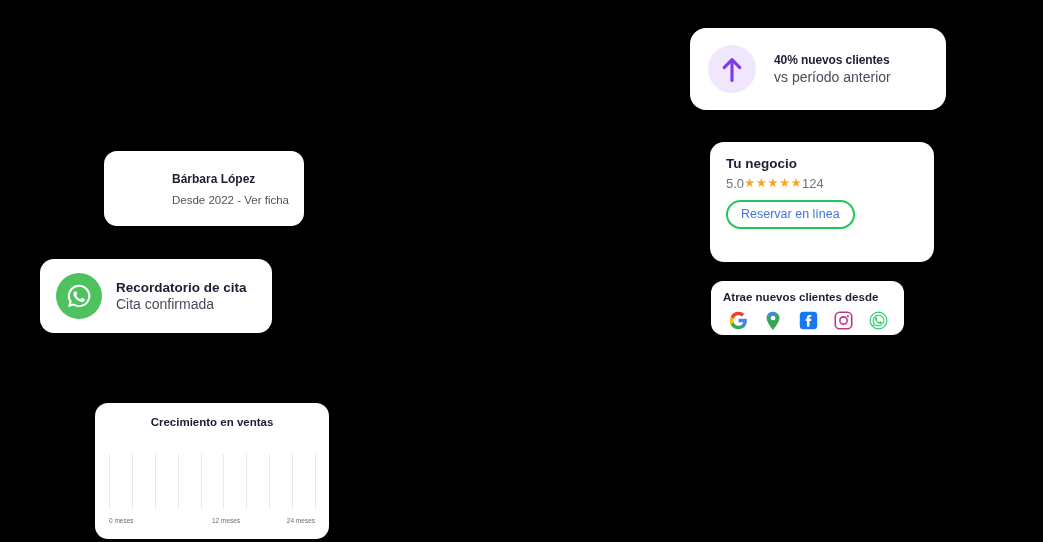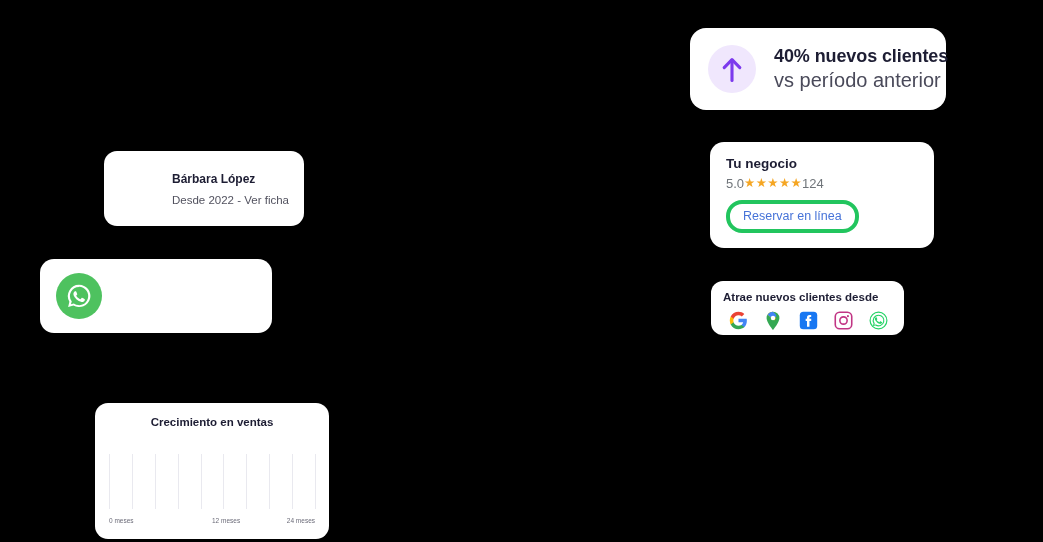--- a/index.html
+++ b/index.html
@@ -46,58 +46,58 @@
     height: 48px;
     border-radius: 50%;
     background: #f0e7fd;
     display: flex;
     align-items: center;
     justify-content: center;
     flex: 0 0 auto;
   }
   .growth-text { display: flex; flex-direction: column; gap: 2px; }
   .growth-title {
-    font-size: 18px;
+    font-size: 12px;
     font-weight: bold;
     color: #1d1d33;
     letter-spacing: -0.1px;
     white-space: nowrap;
   }
   .growth-sub {
-    font-size: 20px;
+    font-size: 14px;
     color: #4a4a5a;
     white-space: nowrap;
   }
 
   
   #card-business {
     left: 710px;
     top: 142px;
     width: 224px;
-    height: 106px;
+    height: 120px;
     border-radius: 14px;
     padding: 14px 16px 0 16px;
   }
   .biz-name {
     font-size: 13.5px;
     font-weight: bold;
     color: #1d1d33;
     margin-bottom: 5px;
   }
   .rating-row {
     display: flex;
     align-items: center;
     margin-bottom: 9px;
   }
   .rating-score { font-size: 13px; color: #70757a; }
   .stars { color: #f5a623; font-size: 12.5px; letter-spacing: 0.4px; line-height: 1; }
   .rating-count { font-size: 13px; color: #70757a; }
   .book-btn {
     display: inline-block;
-    border: 4px solid #22c55e;
+    border: 2px solid #22c55e;
     border-radius: 16px;
     color: #4673d8;
     font-size: 12.5px;
     padding: 5px 13px 6px 13px;
     background: #fff;
     cursor: pointer;
   }
 
   
   #card-social {
@@ -317,20 +317,24 @@
       <div class="client-meta">Desde 2022 - Ver ficha</div>
     </div>
   </div>
 
   <div class="card" id="card-reminder">
     <div class="wa-badge">
       <svg width="30" height="30" viewBox="0 0 24 24" aria-hidden="true">
         <path fill="#ffffff" d="M12 3.1A8.9 8.9 0 0 0 4.3 16.5L3.3 20.7l4.3-1.1A8.9 8.9 0 1 0 12 3.1zm0 1.6a7.3 7.3 0 1 1-3.8 13.5l-.28-.17-2.35.6.63-2.28-.18-.29A7.3 7.3 0 0 1 12 4.7z"></path>
         <path fill="#ffffff" d="M16.1 14.2c-.22-.11-1.32-.65-1.52-.73-.2-.07-.35-.11-.5.11-.15.22-.57.73-.7.88-.13.15-.26.17-.48.06-.22-.11-.93-.34-1.77-1.09-.65-.58-1.1-1.3-1.22-1.52-.13-.22-.02-.34.09-.45.1-.1.22-.26.33-.39.11-.13.15-.22.22-.37.07-.15.04-.28-.02-.39-.06-.11-.5-1.21-.69-1.66-.18-.43-.37-.37-.5-.38h-.43c-.15 0-.39.06-.6.28-.2.22-.79.77-.79 1.88 0 1.11.81 2.18.92 2.33.11.15 1.59 2.43 3.86 3.41.54.23.96.37 1.29.47.54.17 1.04.15 1.43.09.44-.07 1.33-.55 1.52-1.08.19-.53.19-.98.13-1.07-.05-.1-.2-.16-.42-.27z"></path>
       </svg>
+    </div>
+    <div class="reminder-text">
+      <div class="reminder-title">Recordatorio de cita</div>
+      <div class="reminder-sub">Cita confirmada</div>
     </div>
   </div>
 
   <div class="card" id="card-chart">
     <div class="chart-title">Crecimiento en ventas</div>
     <div class="plot-area" id="plot-area">
         <div class="gridline" style="left: 0%; background: rgb(233, 233, 239);"></div>
         <div class="gridline" style="left: 11.1111%; background: rgb(233, 233, 239);"></div>
         <div class="gridline" style="left: 22.2222%; background: rgb(233, 233, 239);"></div>
         <div class="gridline" style="left: 33.3333%; background: rgb(233, 233, 239);"></div>

